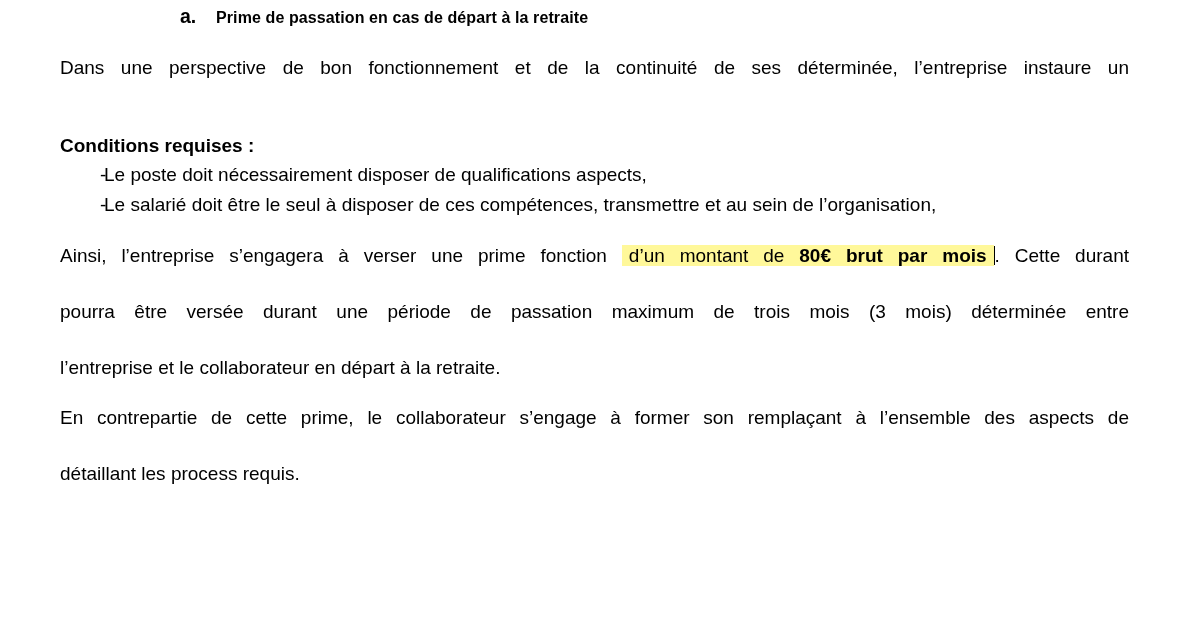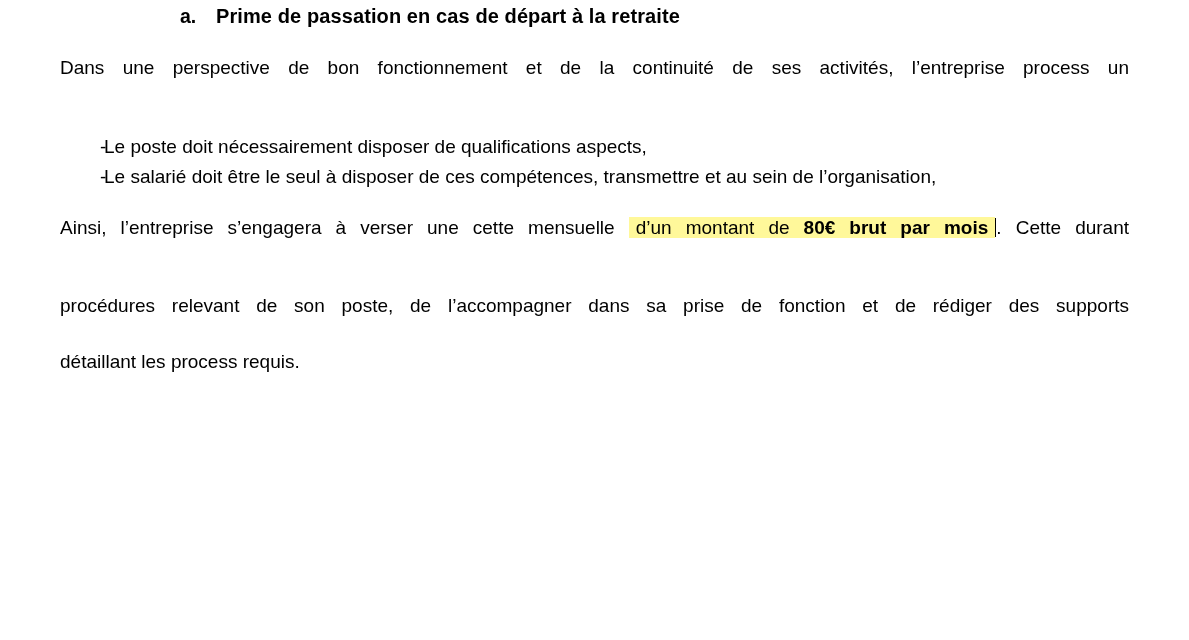--- a/index.html
+++ b/index.html
@@ -28,21 +28,21 @@
     padding-left: 180px;
   }
   .heading-marker {
     font-weight: bold;
     font-size: 19.5px;
     width: 36px;
     flex: 0 0 36px;
   }
   .heading-text {
     font-weight: bold;
-    font-size: 20px;
+    font-size: 16px;
     letter-spacing: 0.1px;
   }
   .body-block {
     margin: 0 60px 0 60px;
     font-size: 19px;
     line-height: 28px;
     text-align: justify;
     text-justify: inter-word;
   }
   .para {
@@ -107,51 +107,54 @@
 
   <div class="heading-row">
     <span class="heading-marker">a.</span>
     <span class="heading-text">Prime de passation en cas de départ à la retraite</span>
   </div>
 
   <div class="spacer-lg"></div>
 
   <div class="body-block">
     <div class="para">
-      <span class="just-line">Dans une perspective de bon fonctionnement et de la continuité de ses activités, l’entreprise process un</span>
+      <span class="just-line">Dans une perspective de bon fonctionnement et de la continuité de ses déterminée, l’entreprise instaure un</span>
     </div>
   </div>
 
   <div class="spacer-md"></div>
 
   <div class="body-block">
+    <div class="cond-label">Conditions requises :</div>
     <ul class="bullet-list">
       <li class="bullet-item">
         <span class="bullet-dash">-</span>
         <span class="bullet-text">Le poste doit nécessairement disposer de qualifications aspects,</span>
       </li>
       <li class="bullet-item">
         <span class="bullet-dash">-</span>
         <span class="bullet-text">Le salarié doit être le seul à disposer de ces compétences, transmettre et au sein de l’organisation,</span>
       </li>
     </ul>
   </div>
 
   <div class="spacer-md"></div>
 
   <div class="body-block">
     <div class="para">
-      <span class="just-line"><span>Ainsi, l’entreprise s’engagera à verser une cette mensuelle </span><span class="highlight"><span>d’un montant de </span><span class="bold">80€ brut par mois</span></span><span class="caret"></span><span>. Cette durant</span></span>
+      <span class="just-line"><span>Ainsi, l’entreprise s’engagera à verser une prime fonction </span><span class="highlight"><span>d’un montant de </span><span class="bold">80€ brut par mois</span></span><span class="caret"></span><span>. Cette durant</span></span>
+      <span class="just-line">pourra être versée durant une période de passation maximum de trois mois (3 mois) déterminée entre</span>
+      <span class="just-line last-line">l’entreprise et le collaborateur en départ à la retraite.</span>
     </div>
   </div>
 
   <div class="spacer-md"></div>
 
   <div class="body-block">
     <div class="para">
-      <span class="just-line">procédures relevant de son poste, de l’accompagner dans sa prise de fonction et de rédiger des supports</span>
+      <span class="just-line">En contrepartie de cette prime, le collaborateur s’engage à former son remplaçant à l’ensemble des aspects de</span>
       <span class="just-line last-line">détaillant les process requis.</span>
     </div>
   </div>
 
   <div class="spacer-md"></div>
 
 </div>
 
 </body></html>

